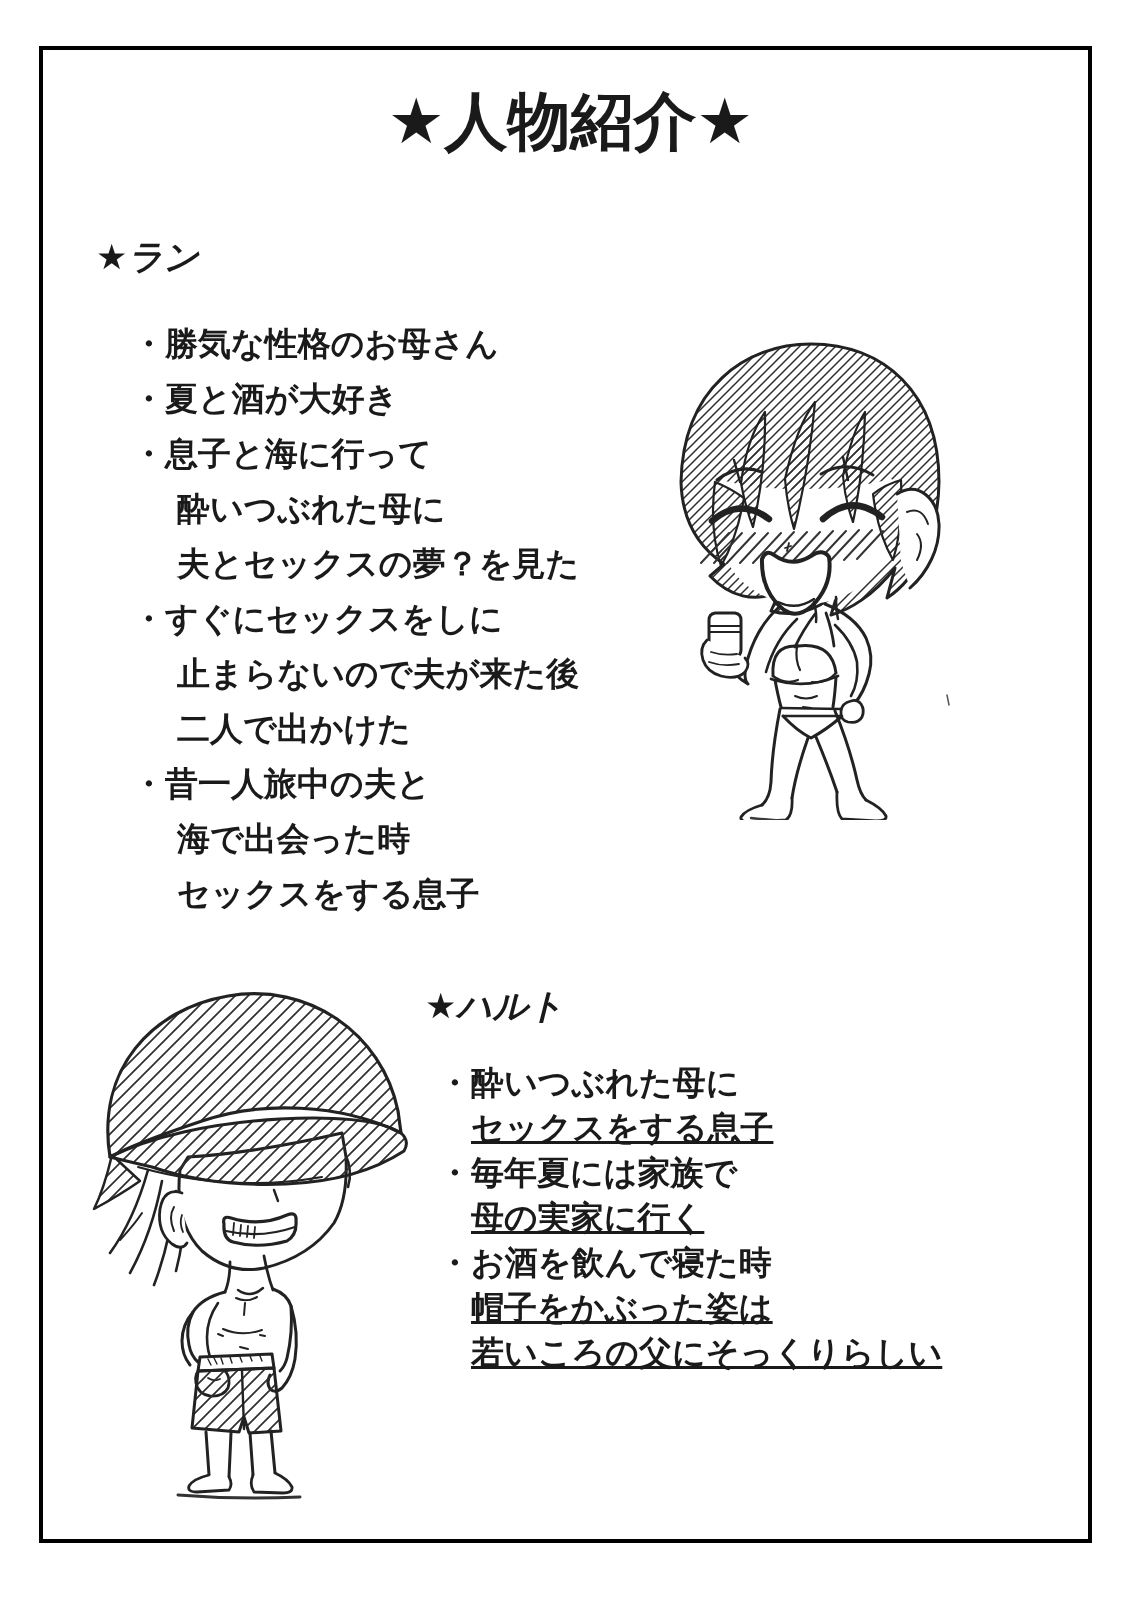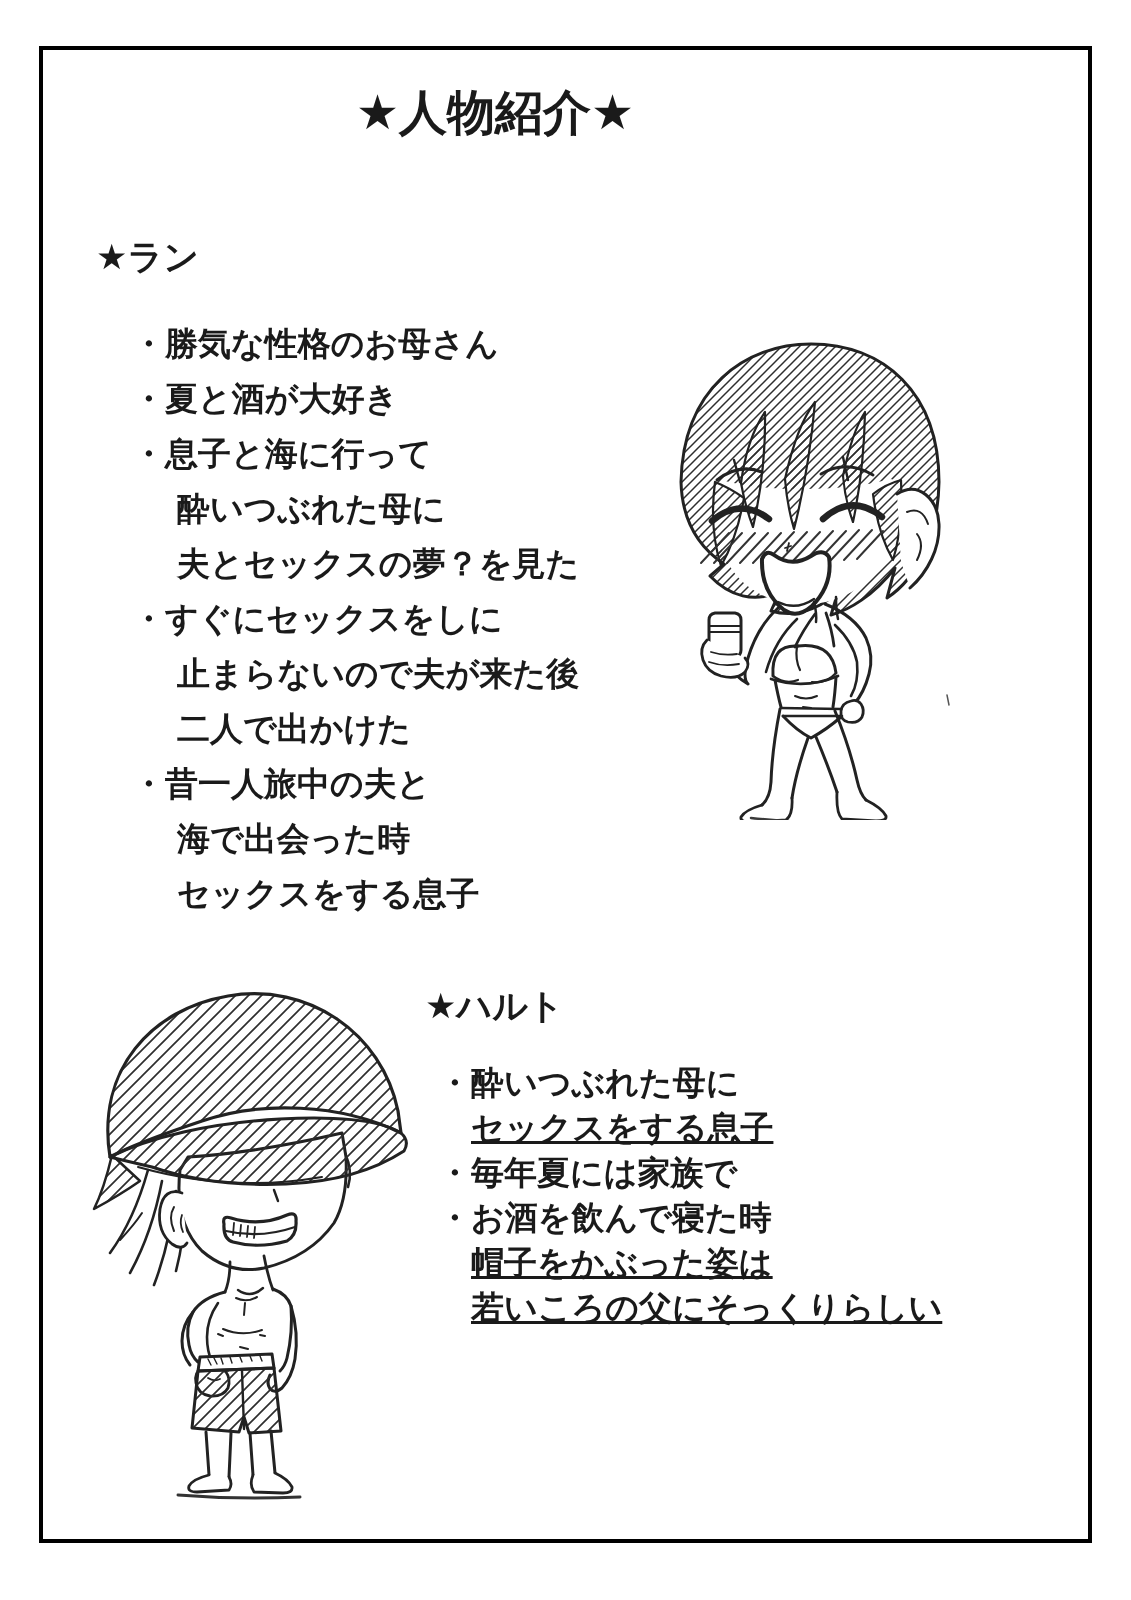--- a/index.html
+++ b/index.html
@@ -6,25 +6,25 @@
   body{
     width:1131px;height:1600px;position:relative;background:#ffffff;
     font-family:"Liberation Sans","DejaVu Sans",sans-serif;color:#1a1a1a;
     overflow:hidden;
   }
   .frame{
     position:absolute;left:39px;top:46px;width:1053px;height:1497px;
     border:4px solid #000;box-sizing:border-box;background:#fff;
   }
   .title{
-    position:absolute;left:356px;top:84px;margin:0;
-    font-size:48px;font-weight:700;line-height:1.2;white-space:nowrap;text-align:center;
+    position:absolute;left:388px;top:84px;margin:0;
+    font-size:63px;font-weight:700;line-height:1.2;white-space:nowrap;text-align:center;
   }
   .heading{
-    position:absolute;font-size:35px;font-weight:700;line-height:1.2;white-space:nowrap;
+    position:absolute;font-size:35px;font-weight:700;line-height:1.2;white-space:nowrap;font-style:italic;
   }
   .heading.ran{left:96px;top:236px;}
   .heading.haruto{left:425px;top:985px;}
   .list{position:absolute;font-size:33px;font-weight:700;}
   .list .row{white-space:nowrap;}
   .ran-list{left:132px;top:312px;}
   .ran-list .row{line-height:47px;height:47px;margin-top:8px;}
   .haruto-list{left:438px;top:1036px;margin-top:24px;}
   .haruto-list .row{line-height:45px;height:45px;}
   .blt{display:inline-block;width:33px;}
@@ -57,20 +57,21 @@
   <div class="row cont"><span class="txt">海で出会った時</span></div>
   <div class="row cont"><span class="txt">セックスをする息子</span></div>
 </div>
 
 <div class="heading haruto">★ハルト</div>
 
 <div class="list haruto-list">
   <div class="row"><span class="blt">・</span><span class="txt">酔いつぶれた母に</span></div>
   <div class="row cont"><span class="txt">セックスをする息子</span></div>
   <div class="row"><span class="blt">・</span><span class="txt">毎年夏には家族で</span></div>
+  <div class="row cont"><span class="txt">母の実家に行く</span></div>
   <div class="row"><span class="blt">・</span><span class="txt">お酒を飲んで寝た時</span></div>
   <div class="row cont"><span class="txt">帽子をかぶった姿は</span></div>
   <div class="row cont"><span class="txt">若いころの父にそっくりらしい</span></div>
 </div>
 
 <div class="art ran-art" aria-label="Hand-drawn chibi woman with hatched bob hair, closed smiling eyes, blush, open laughing mouth, bikini, holding a drink with hand on hip">
   <svg viewBox="0 0 320 490">
     <defs>
       <pattern id="hD" patternUnits="userSpaceOnUse" width="9" height="9">
         <path d="M-2.5,2.5 L2.5,-2.5 M0,9 L9,0 M6.5,11.5 L11.5,6.5" stroke="#2e2e2e" stroke-width="1.5" fill="none"></path>

